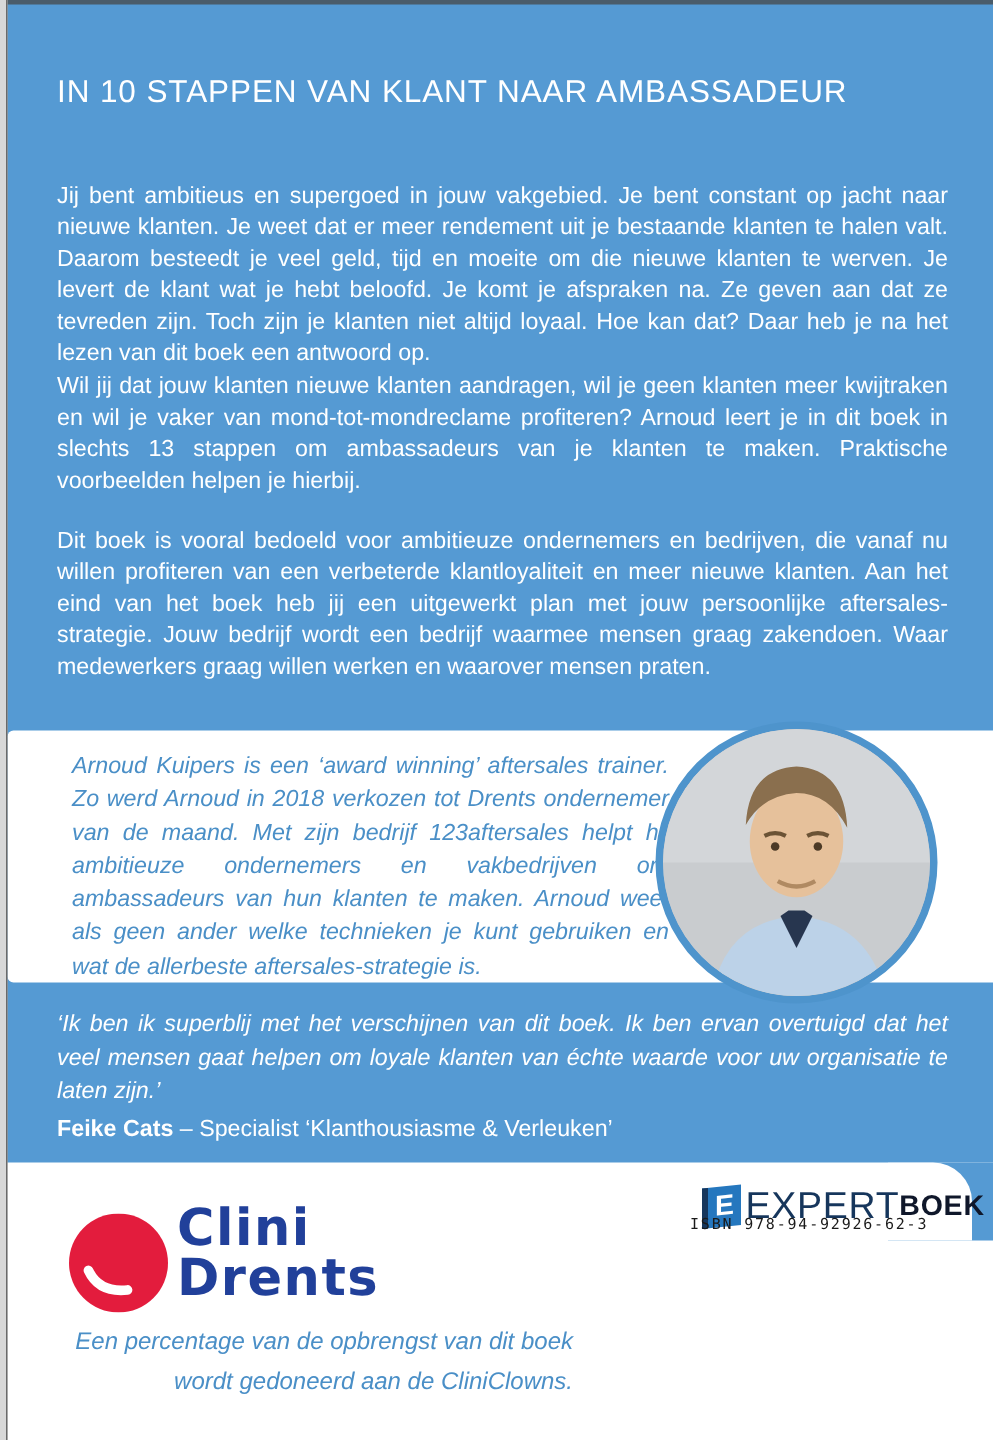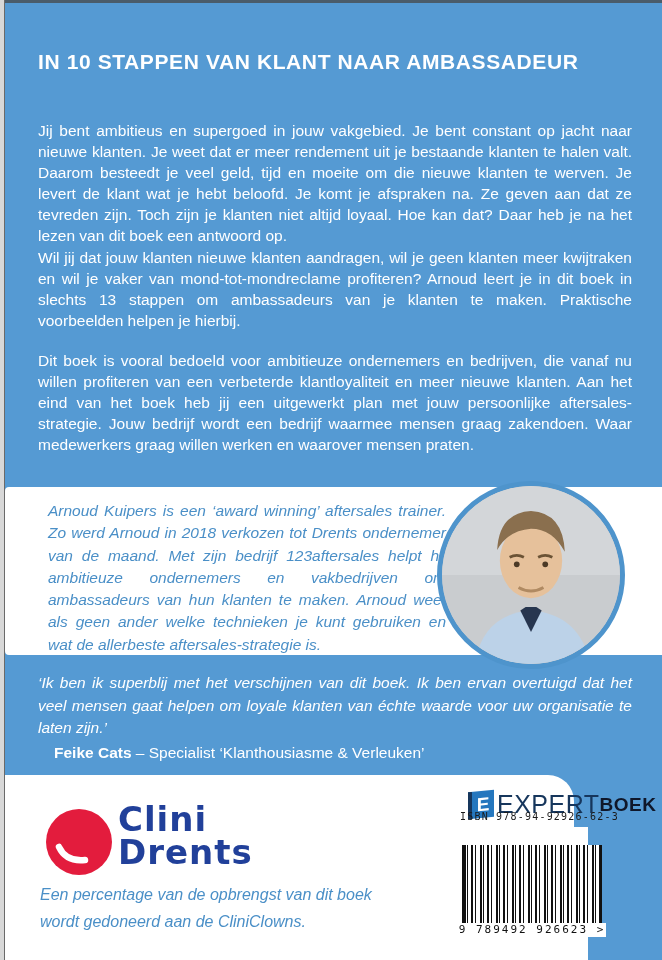--- a/index.html
+++ b/index.html
@@ -8,21 +8,21 @@
     width:662px;height:960px;
     background:#559AD3;
     overflow:hidden;
     font-family:"Liberation Sans",sans-serif;
   }
   .scan-top{position:absolute;top:0;left:0;right:0;height:3px;background:#474747;opacity:.75;z-index:9;}
   .scan-left{position:absolute;top:0;left:0;width:4px;height:100%;background:#d8d8d8;border-right:1px solid #6a6a6a;z-index:9;}
 
   .title{
     position:absolute;left:38px;top:50px;width:600px;margin:0;
-    color:#fff;font-size:21px;font-weight:bold;letter-spacing:.6px;
+    color:#fff;font-size:21px;font-weight:normal;letter-spacing:.6px;
   }
   .body-par{
     position:absolute;left:38px;width:594px;margin:0;
     color:#fff;font-size:15.5px;line-height:21px;text-align:justify;
   }
   .p1{top:96px;margin-top:24px;}
   .p2{top:247px;}
   .p3{top:350px;}
 
   .bio-box{
@@ -38,39 +38,39 @@
     border:5px solid #4E94CC;border-radius:50%;overflow:hidden;background:#c9cccf;z-index:3;
   }
   .photo-ring svg{display:block;width:100%;height:100%;}
 
   .quote-block{position:absolute;left:38px;top:655px;width:594px;}
   .quote-text{
     margin:17px 0 0 0;color:#fff;font-size:15.5px;line-height:22.5px;
     font-style:italic;text-align:justify;
   }
   .quote-attr{margin:2px 0 0 0;color:#fff;font-size:15.5px;line-height:22px;}
-  .quote-attr .attr-name{font-weight:bold;margin-left:16px;}
+  .quote-attr .attr-name{font-weight:bold;}
 
   .bottom{
-    position:absolute;left:0;top:775px;width:588px;height:185px;background:#fff;
+    position:absolute;left:0;top:775px;width:662px;height:185px;background:#fff;
   }
   .corner-blue{position:absolute;top:0;right:0;width:70px;height:52px;background:#559AD3;}
   .corner-white{position:absolute;top:0;right:14px;width:56px;height:52px;background:#fff;border-top-right-radius:26px;}
 
   .clini-logo{position:absolute;left:46px;top:28px;}
   .clini-nose{position:absolute;left:0;top:6px;width:66px;height:66px;}
   .clini-text{
     position:absolute;left:72px;top:0;
     color:#21409A;font-weight:800;font-size:34px;line-height:33px;letter-spacing:1px;
     font-family:"DejaVu Sans",sans-serif;
   }
   .clini-text span{display:block;}
   .donation{
     position:absolute;left:40px;top:106px;width:342px;margin:0;
-    color:#4A8FC7;font-size:16px;line-height:27px;font-style:italic;
+    color:#4A8FC7;font-size:16px;line-height:27px;font-style:italic;text-align:right;
   }
 
   .expertboek{position:absolute;left:468px;top:15px;display:flex;align-items:center;}
   .e-icon{
     display:inline-flex;align-items:center;justify-content:center;
     width:22px;height:27px;background:#2577BE;transform:skewY(-6deg);
     color:#fff;font-weight:800;font-size:19px;border-left:4px solid #16365C;
     margin-right:3px;
   }
   .expert{color:#16365C;font-weight:400;font-size:25px;letter-spacing:.5px;}
@@ -156,18 +156,14 @@
     <p class="donation">Een percentage van de opbrengst van dit boek wordt gedoneerd aan de CliniClowns.</p>
 
     <div class="expertboek">
       <span class="e-icon">E</span>
       <span class="expert">EXPERT</span>
       <span class="boek">BOEK</span>
     </div>
 
     <div class="isbn">ISBN 978-94-92926-62-3</div>
 
-    <div class="barcode">
-      <div class="bars"></div>
-      <div class="digits">9 789492 926623 &gt;</div>
-    </div>
   </div>
 </div>
 
 </body></html>

